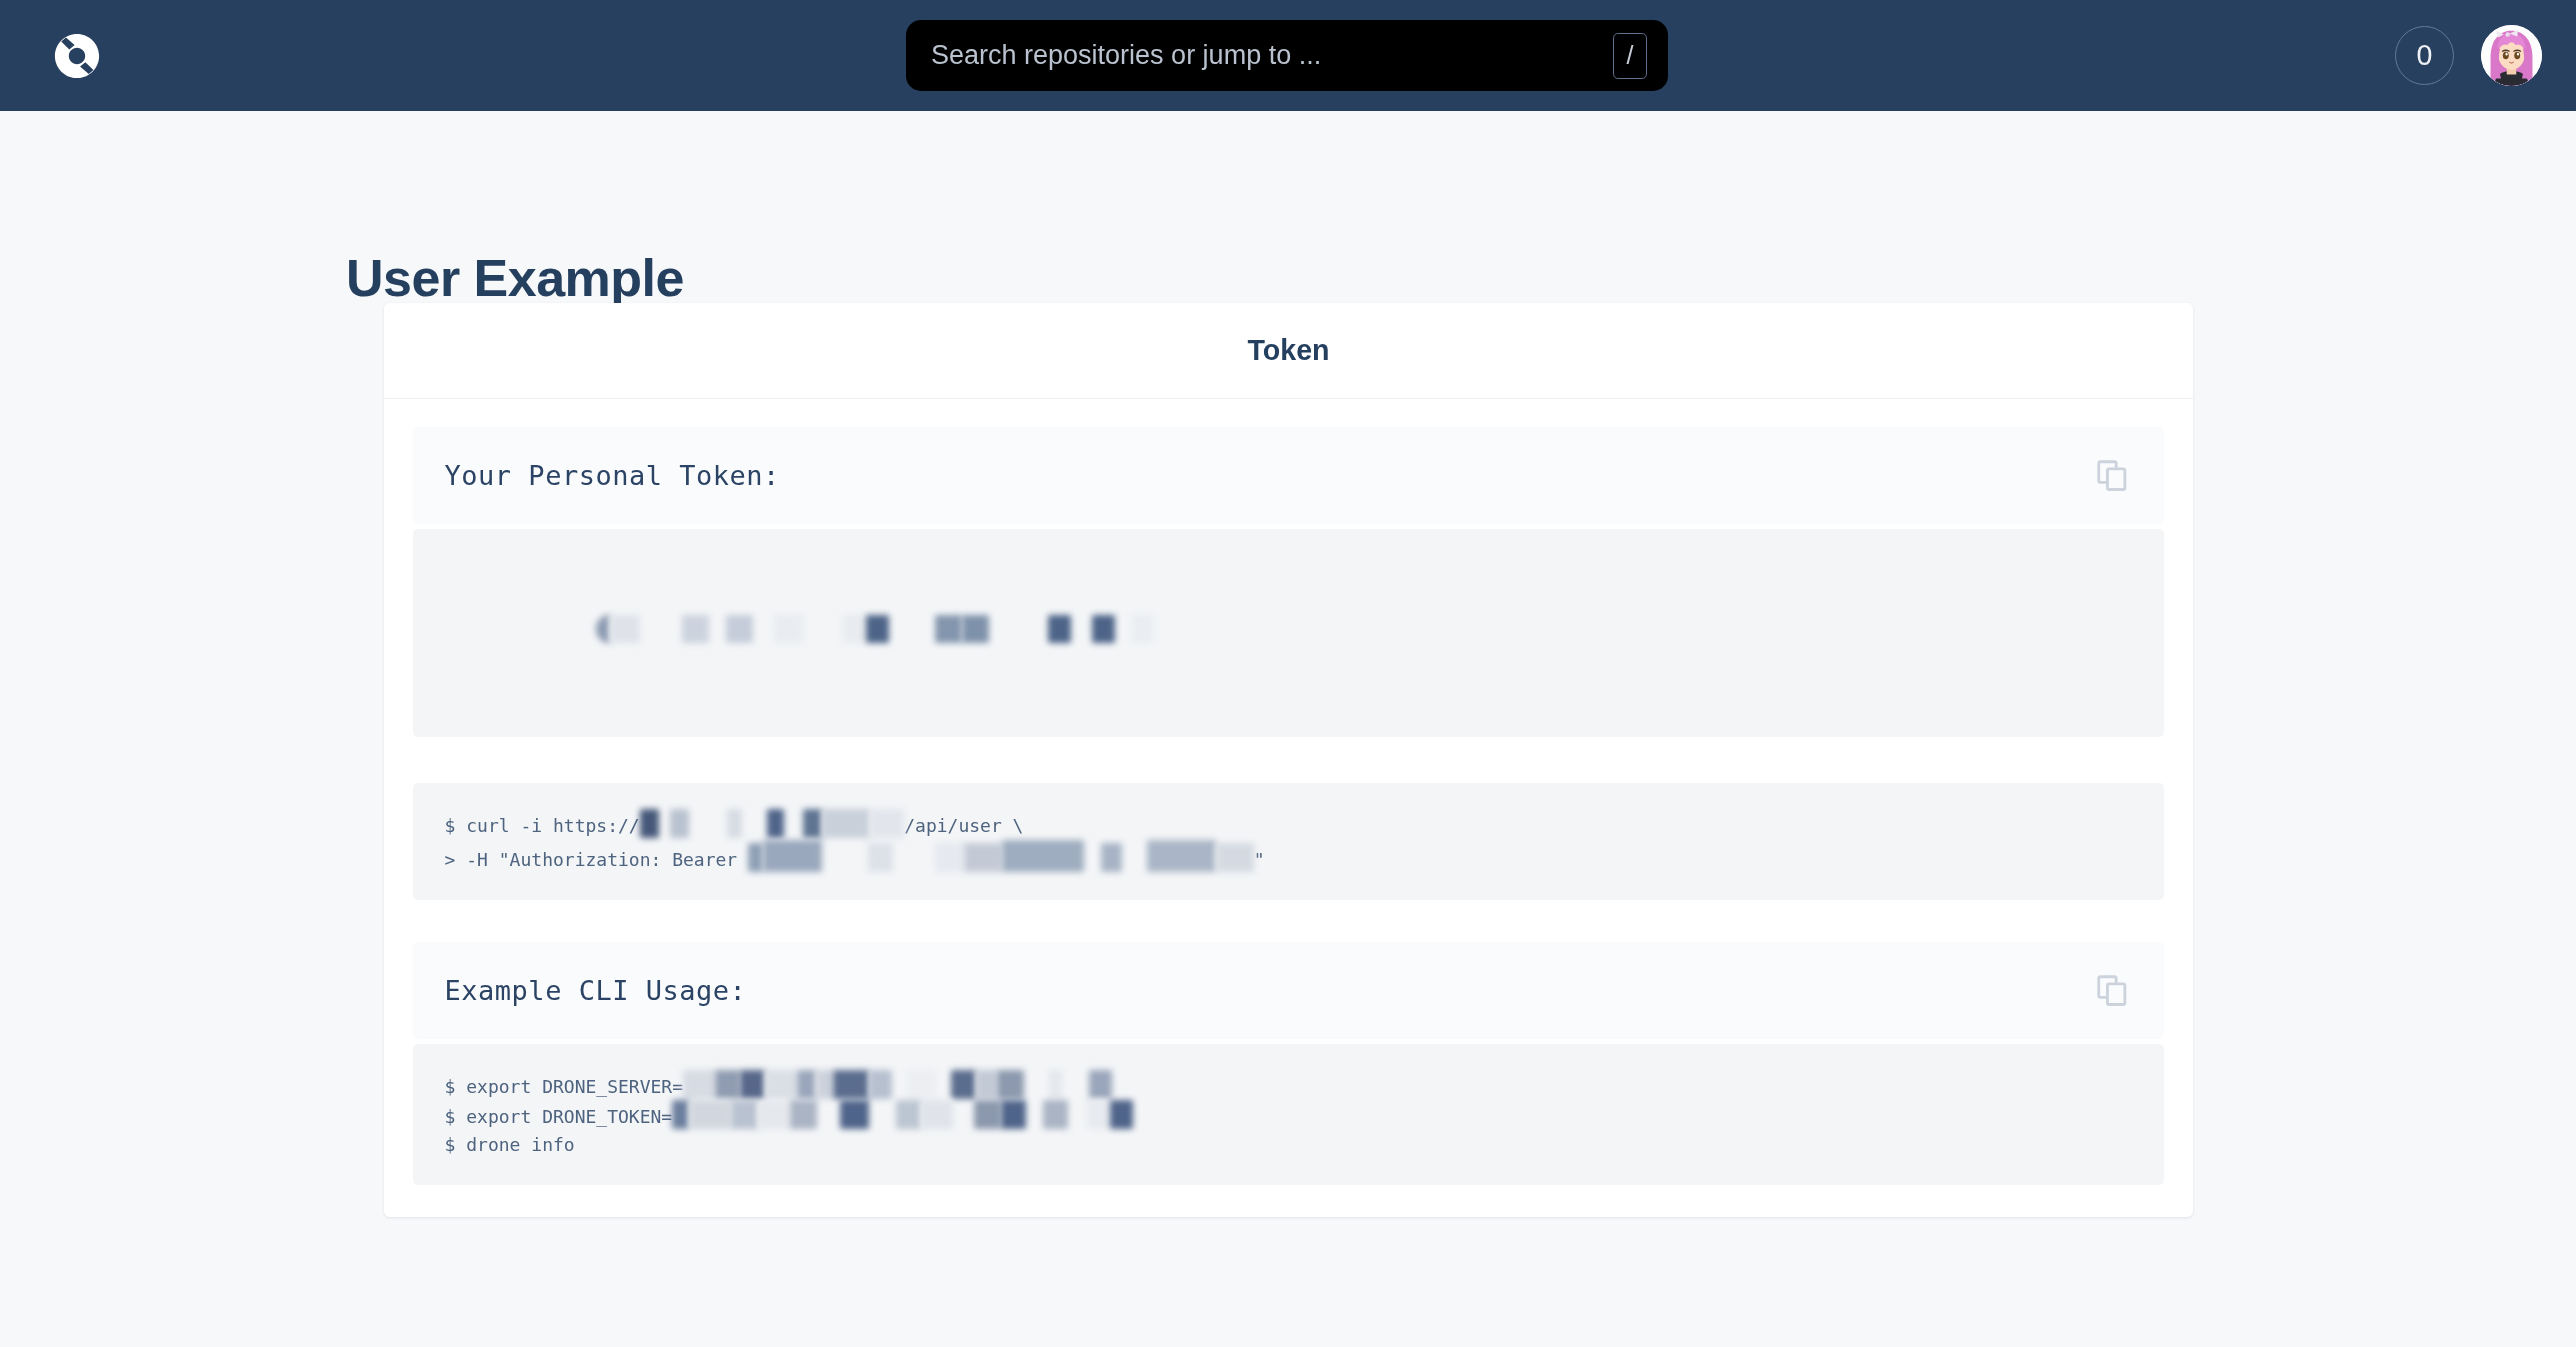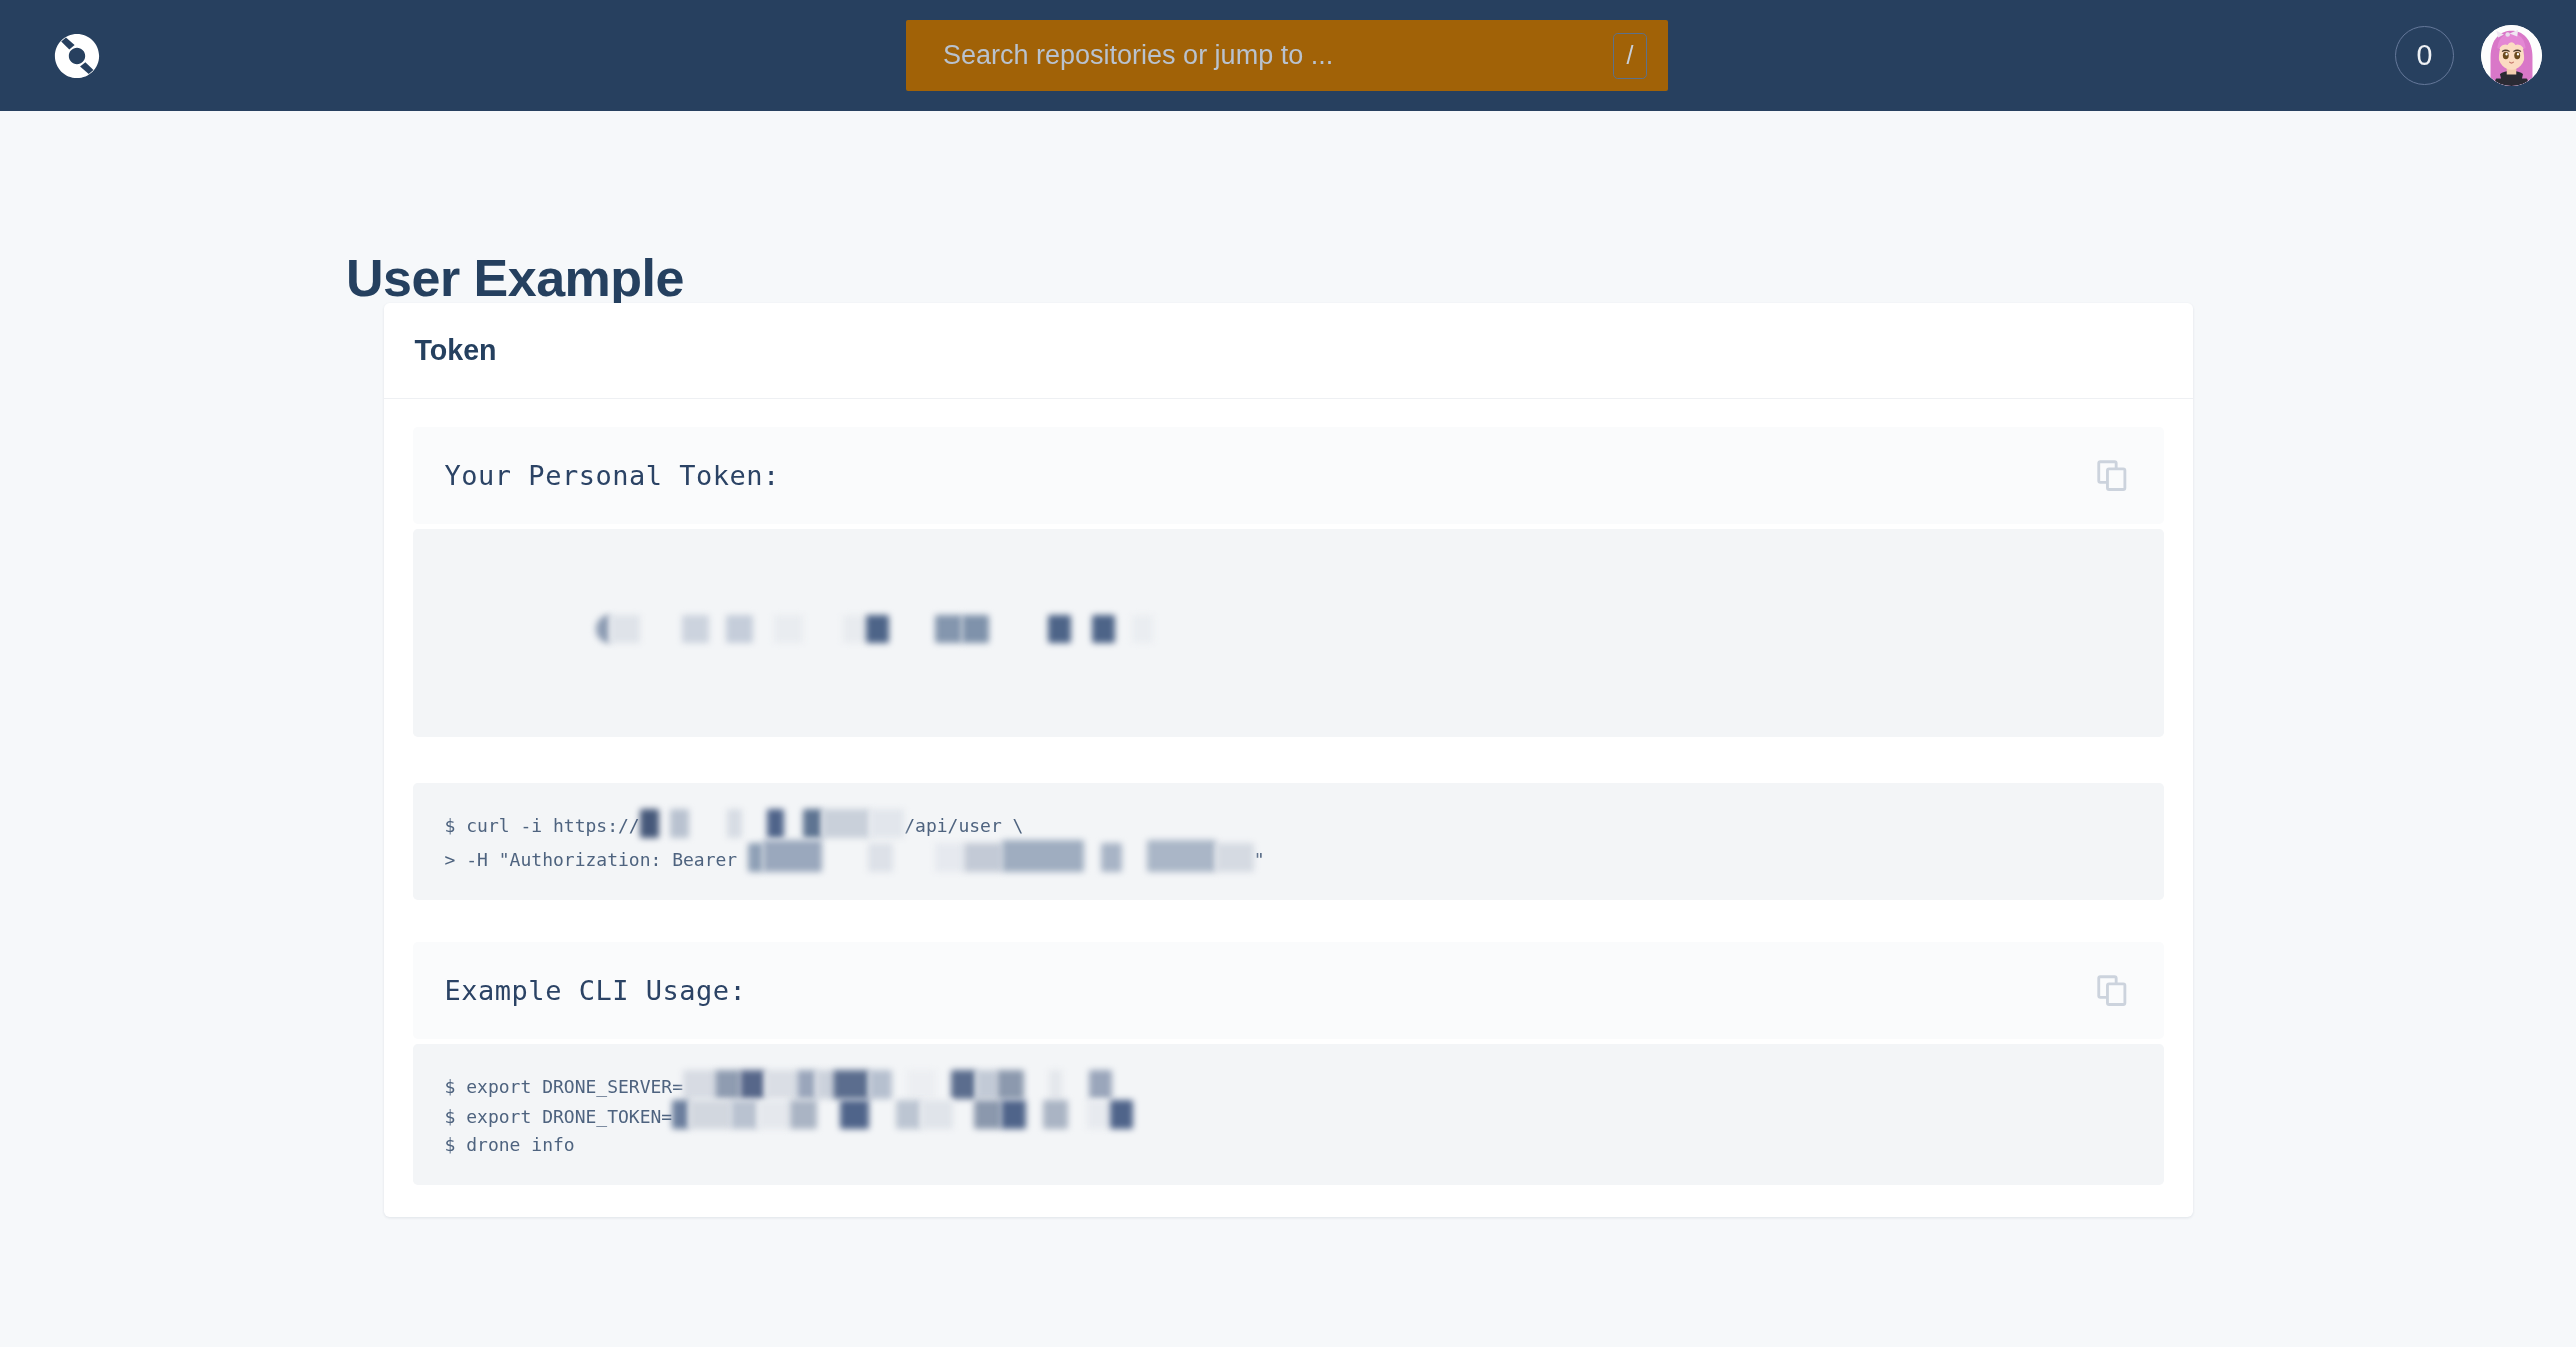--- a/index.html
+++ b/index.html
@@ -30,27 +30,27 @@
   }
   .search-wrap {
     position: absolute;
     left: 906px;
     top: 20px;
     width: 762px;
     height: 71px;
   }
   .search-box {
     width: 100%; height: 100%;
-    background: #a16207;
+    background: #000000;
     border: none;
-    border-radius: 2px;
+    border-radius: 15px;
     color: #c5ccd6;
     font-size: 27px;
     font-family: "Liberation Sans", sans-serif;
-    padding: 0 37px;
+    padding: 0 25px;
     outline: none;
   }
   .search-box::placeholder { color: #b9c2ce; opacity: 1; }
   .slash-key {
     position: absolute;
     right: 21px; top: 50%;
     transform: translateY(-50%);
     width: 34px; height: 46px;
     border: 1.9px solid #5b7characters;
     border: 1.9px solid #5b718c;
@@ -102,20 +102,21 @@
   }
   .card-head {
     padding: 31px 30.5px 30.5px 30.5px;
     border-bottom: 1px solid #eef0f3;
   }
   .card-title {
     margin: 0;
     font-size: 28.6px;
     font-weight: bold;
     color: #25405f;
+    text-align: center;
   }
   .card-body { padding: 28.6px 28.6px 32px 28.6px; }
 
   .panel {
     background: #fafbfc;
     border-radius: 4.8px;
     position: relative;
   }
   .panel-label {
     padding: 33px 32px 33px 32px;

